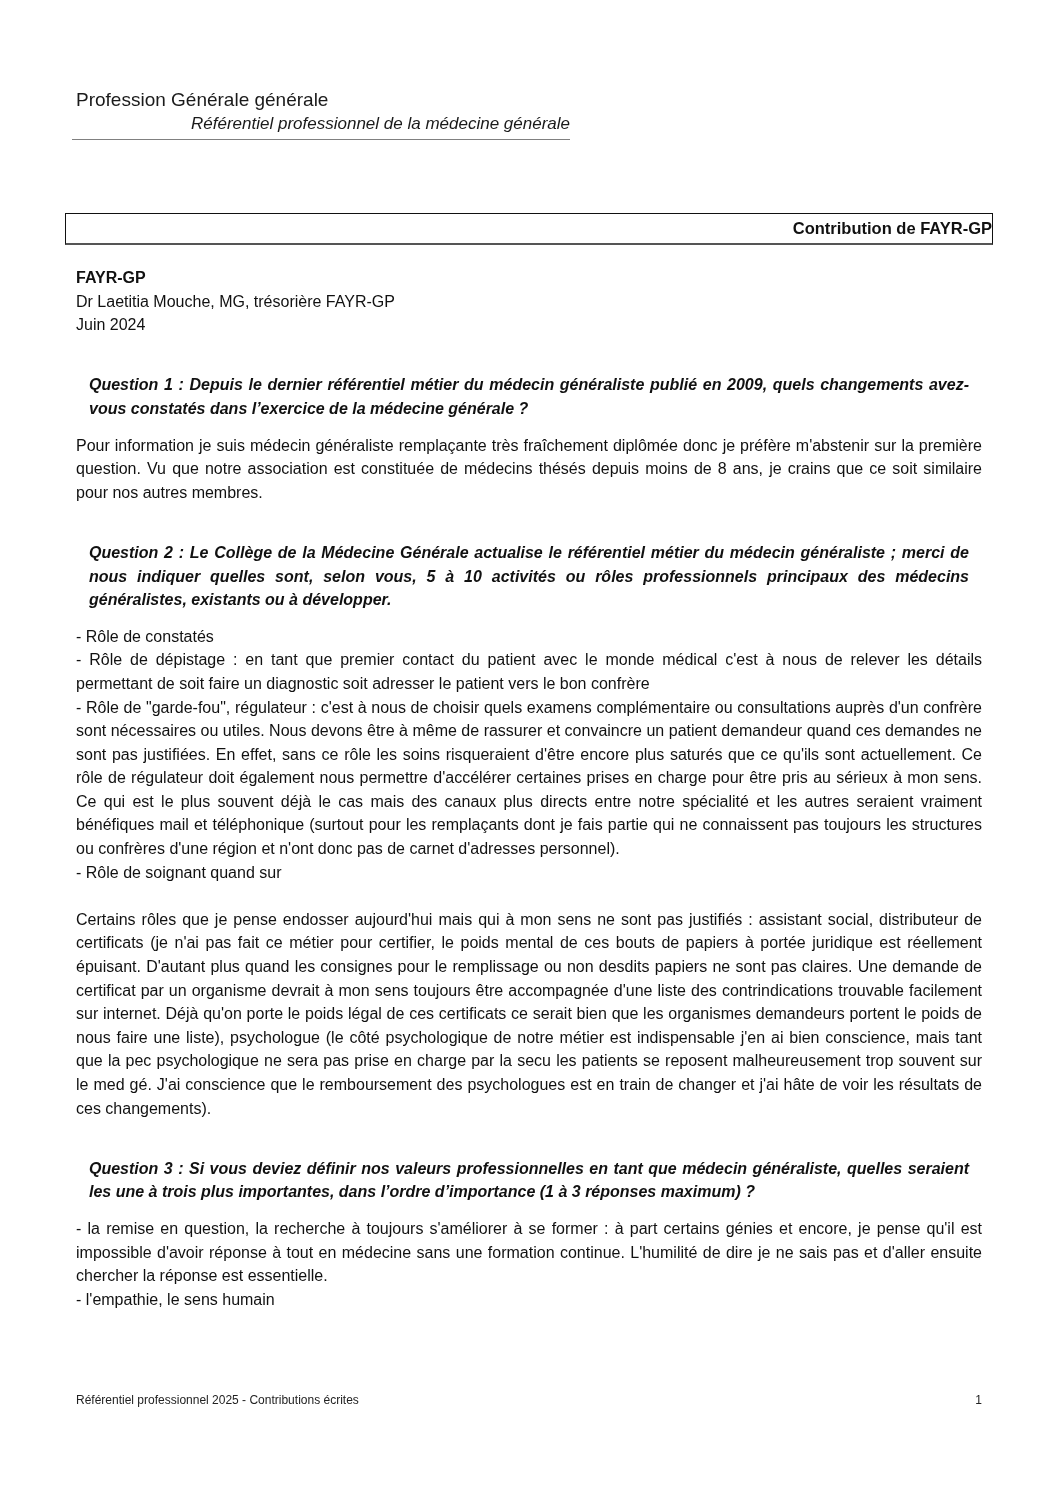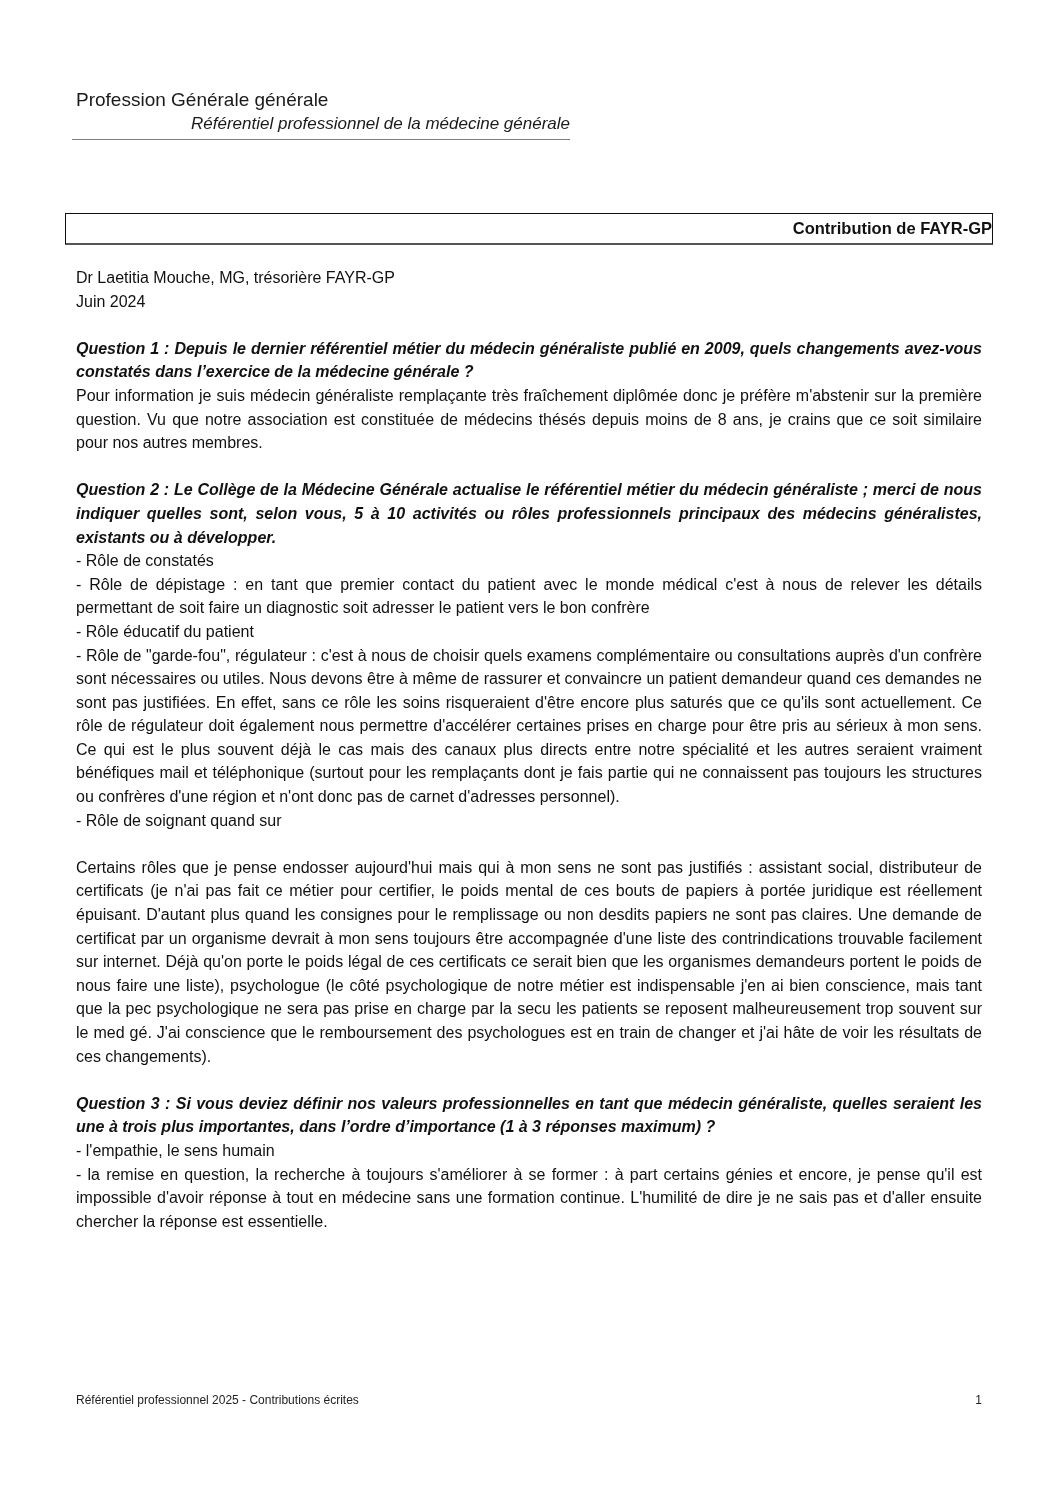--- a/index.html
+++ b/index.html
@@ -15,21 +15,21 @@
   .title-box {
     position: absolute; left: 65px; top: 213px; width: 926px; height: 29px;
     border: 1px solid #111; border-bottom: 2px solid #555;
     display: flex; align-items: center; justify-content: flex-end;
     font-weight: bold; font-size: 16.5px;
   }
 
   .content { position: absolute; left: 76px; top: 266px; width: 906px; font-size: 16px; line-height: 23.6px; }
   .meta-org { font-weight: bold; }
   .para { margin: 0; text-align: justify; }
-  .question { font-weight: bold; font-style: italic; text-align: justify; margin: 0; }
+  .question { font-weight: bold; font-style: italic; text-align: justify; margin: 13px; }
   .gap { height: 23.6px; }
   .list-item { margin: 0; text-align: justify; }
 
   .footer {
     position: absolute; left: 76px; top: 1393px; width: 906px;
     display: flex; justify-content: space-between; font-size: 12px; color: #222;
   }
 </style>
 </head>
 <body>
@@ -38,39 +38,39 @@
   <div class="header-title">Profession Générale générale</div>
   <div class="header-subtitle">Référentiel professionnel de la médecine générale</div>
 </div>
 <div class="header-rule"></div>
 
 <div class="title-box">
   <span>Contribution de FAYR-GP</span>
 </div>
 
 <div class="content">
+  <div class="meta-org">FAYR-GP</div>
   <div>Dr Laetitia Mouche, MG, trésorière FAYR-GP</div>
   <div>Juin 2024</div>
   <div class="gap"></div>
 
   <p class="question">Question 1 : Depuis le dernier référentiel métier du médecin généraliste publié en 2009, quels changements avez-vous constatés dans l’exercice de la médecine générale ?</p>
   <p class="para">Pour information je suis médecin généraliste remplaçante très fraîchement diplômée donc je préfère m'abstenir sur la première question. Vu que notre association est constituée de médecins thésés depuis moins de 8 ans, je crains que ce soit similaire pour nos autres membres.</p>
   <div class="gap"></div>
 
   <p class="question">Question 2 : Le Collège de la Médecine Générale actualise le référentiel métier du médecin généraliste ; merci de nous indiquer quelles sont, selon vous, 5 à 10 activités ou rôles professionnels principaux des médecins généralistes, existants ou à développer.</p>
   <p class="list-item">- Rôle de constatés</p>
   <p class="list-item">- Rôle de dépistage : en tant que premier contact du patient avec le monde médical c'est à nous de relever les détails permettant de soit faire un diagnostic soit adresser le patient vers le bon confrère</p>
-  <p class="list-item">- Rôle éducatif du patient</p>
   <p class="list-item">- Rôle de "garde-fou", régulateur : c'est à nous de choisir quels examens complémentaire ou consultations auprès d'un confrère sont nécessaires ou utiles. Nous devons être à même de rassurer et convaincre un patient demandeur quand ces demandes ne sont pas justifiées. En effet, sans ce rôle les soins risqueraient d'être encore plus saturés que ce qu'ils sont actuellement. Ce rôle de régulateur doit également nous permettre d'accélérer certaines prises en charge pour être pris au sérieux à mon sens. Ce qui est le plus souvent déjà le cas mais des canaux plus directs entre notre spécialité et les autres seraient vraiment bénéfiques mail et téléphonique (surtout pour les remplaçants dont je fais partie qui ne connaissent pas toujours les structures ou confrères d'une région et n'ont donc pas de carnet d'adresses personnel).</p>
   <p class="list-item">- Rôle de soignant quand sur</p>
   <div class="gap"></div>
   <p class="para">Certains rôles que je pense endosser aujourd'hui mais qui à mon sens ne sont pas justifiés : assistant social, distributeur de certificats (je n'ai pas fait ce métier pour certifier, le poids mental de ces bouts de papiers à portée juridique est réellement épuisant. D'autant plus quand les consignes pour le remplissage ou non desdits papiers ne sont pas claires. Une demande de certificat par un organisme devrait à mon sens toujours être accompagnée d'une liste des contrindications trouvable facilement sur internet. Déjà qu'on porte le poids légal de ces certificats ce serait bien que les organismes demandeurs portent le poids de nous faire une liste), psychologue (le côté psychologique de notre métier est indispensable j'en ai bien conscience, mais tant que la pec psychologique ne sera pas prise en charge par la secu les patients se reposent malheureusement trop souvent sur le med gé. J'ai conscience que le remboursement des psychologues est en train de changer et j'ai hâte de voir les résultats de ces changements).</p>
   <div class="gap"></div>
 
   <p class="question">Question 3 : Si vous deviez définir nos valeurs professionnelles en tant que médecin généraliste, quelles seraient les une à trois plus importantes, dans l’ordre d’importance (1 à 3 réponses maximum) ?</p>
+  <p class="list-item">- la remise en question, la recherche à toujours s'améliorer à se former : à part certains génies et encore, je pense qu'il est impossible d'avoir réponse à tout en médecine sans une formation continue. L'humilité de dire je ne sais pas et d'aller ensuite chercher la réponse est essentielle.</p>
   <p class="list-item">- l'empathie, le sens humain</p>
-  <p class="list-item">- la remise en question, la recherche à toujours s'améliorer à se former : à part certains génies et encore, je pense qu'il est impossible d'avoir réponse à tout en médecine sans une formation continue. L'humilité de dire je ne sais pas et d'aller ensuite chercher la réponse est essentielle.</p>
 </div>
 
 <div class="footer">
   <span>Référentiel professionnel 2025 - Contributions écrites</span>
   <span>1</span>
 </div>
 
 </body></html>

